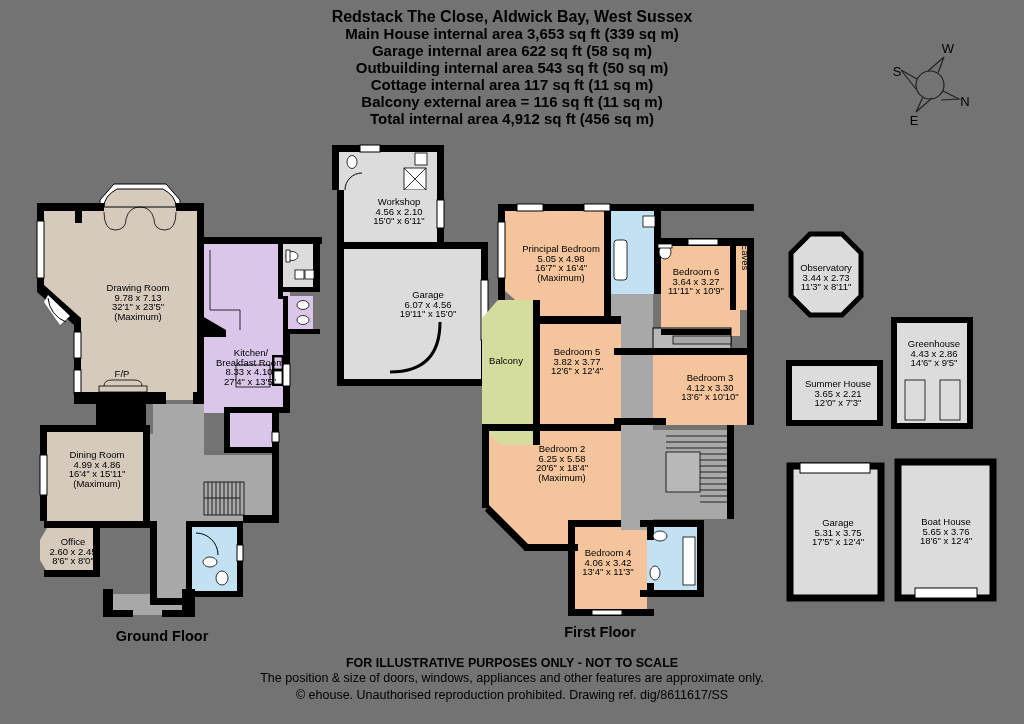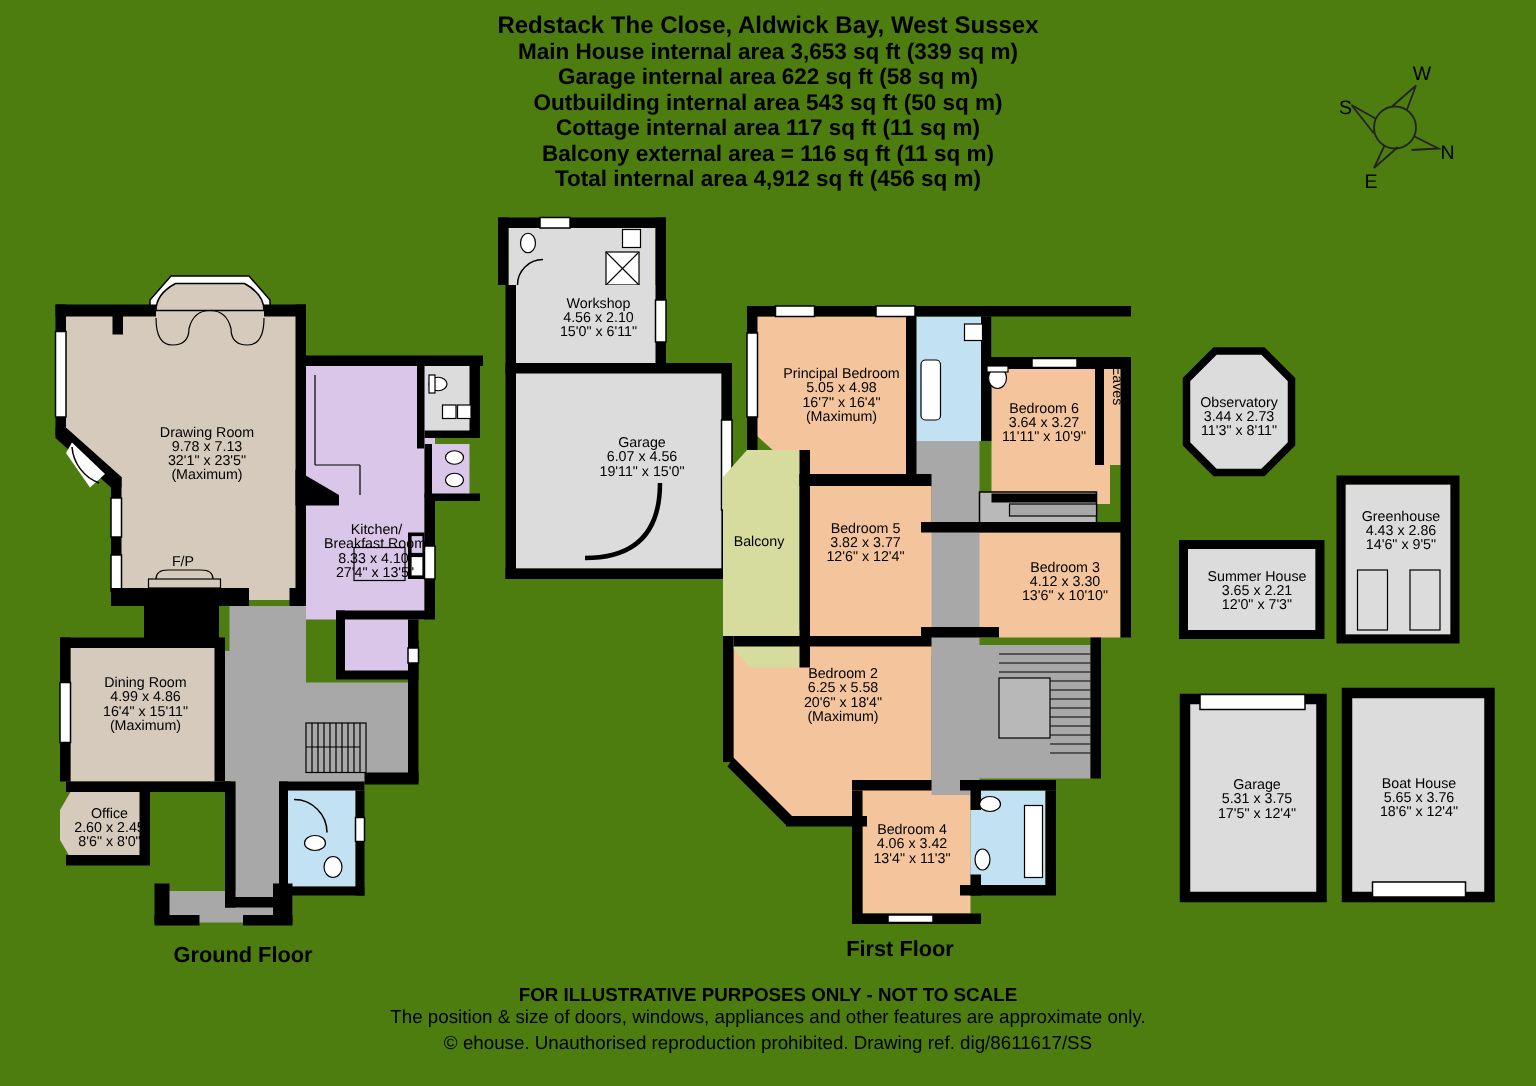--- a/index.html
+++ b/index.html
@@ -1,16 +1,16 @@
 <!DOCTYPE html>
 <html><head>
 <meta charset="utf-8">
 <style>
 html,body{margin:0;padding:0;background:#ffffff;}
-#page{position:relative;width:1024px;height:724px;background:#4d7c0f;overflow:hidden;}
+#page{position:relative;width:1024px;height:724px;background:#737373;overflow:hidden;}
 svg{position:absolute;top:0;left:0;}
 text{font-family:"Liberation Sans",sans-serif;fill:#000;}
 .t9{font-size:9.5px;}
 .tt{font-size:16px;font-weight:bold;}
 .th{font-size:15px;font-weight:bold;}
 .fl{font-size:14.5px;font-weight:bold;}
 .ft{font-size:12.5px;}
 .ftb{font-size:12.5px;font-weight:bold;}
 </style>
 </head>

